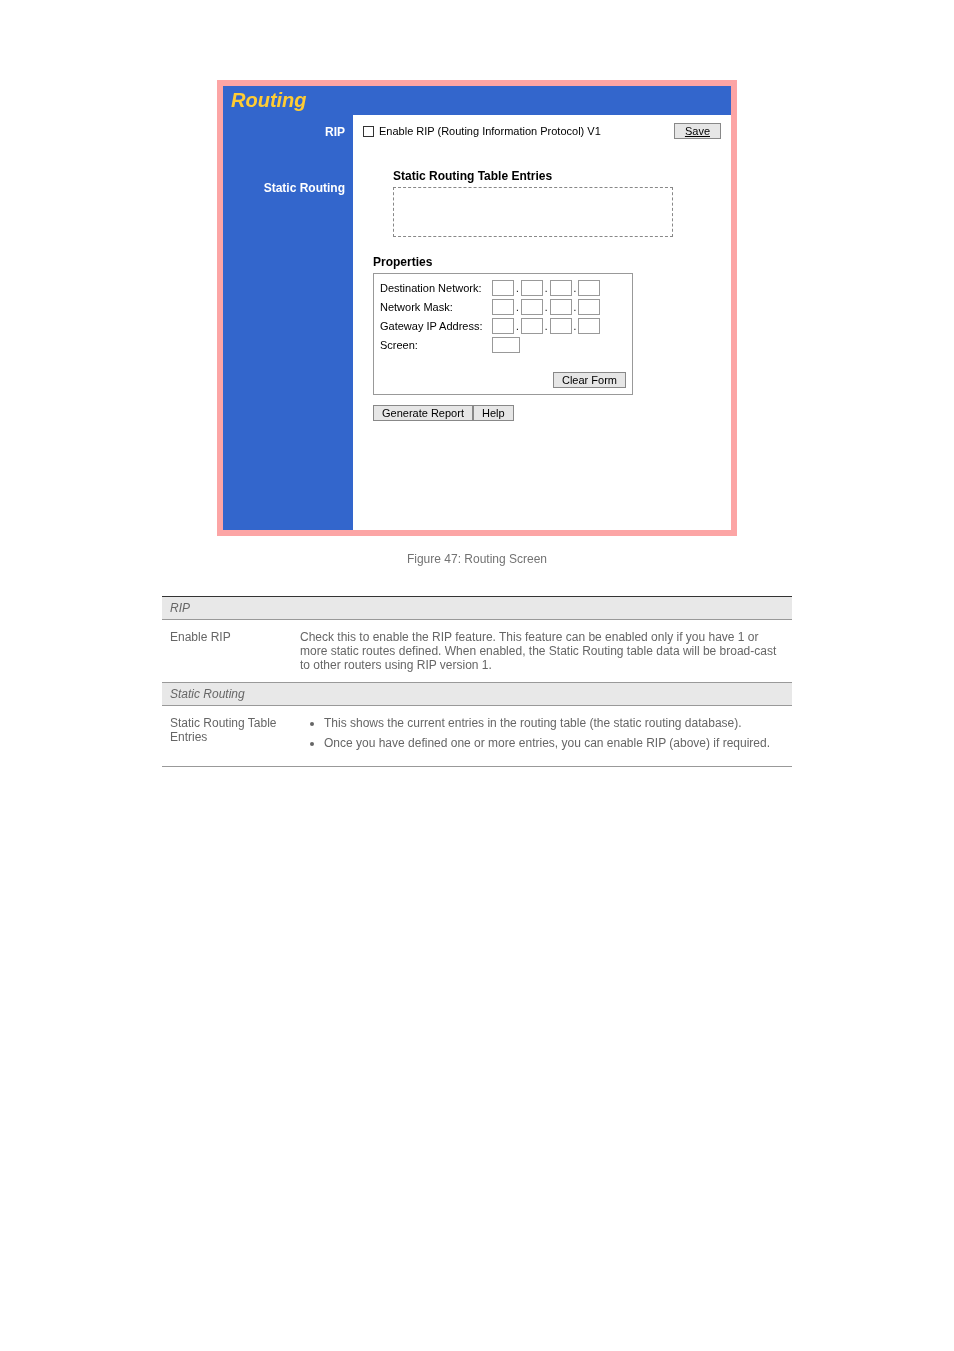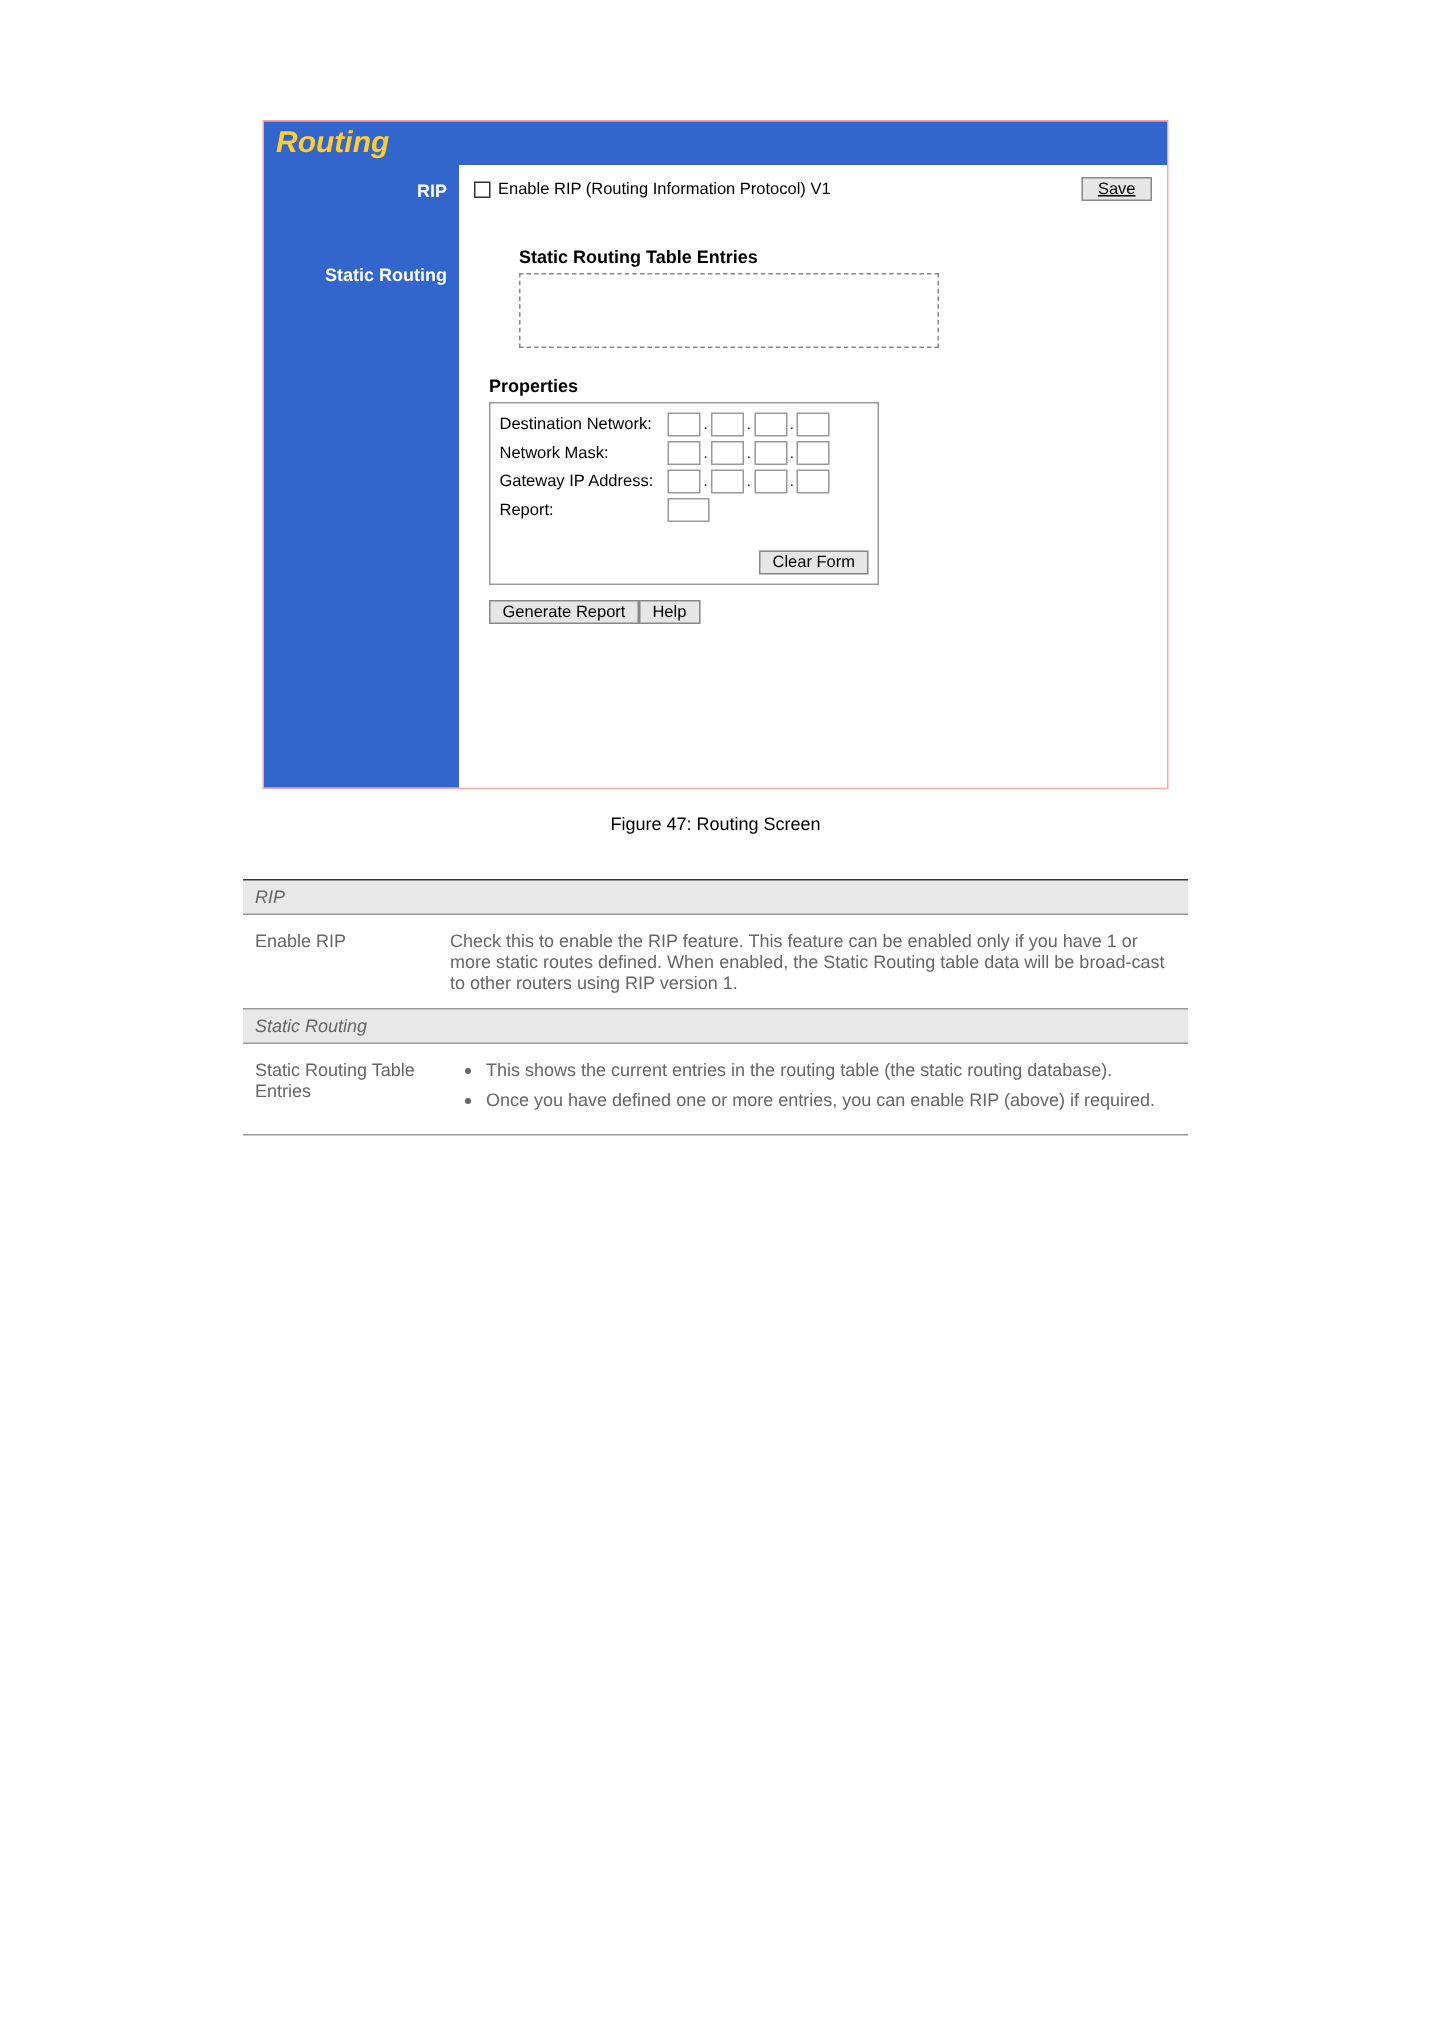--- a/index.html
+++ b/index.html
@@ -16,22 +16,22 @@
       padding: 80px 80px 0 80px;
     }
     
     .page-container {
       display: flex;
       flex-direction: column;
       align-items: center;
     }
     
     .router-panel {
-      width: 604px;
-      border: 1px solid #fca5a5;
+      width: 520px;
+      border: 6px solid #fca5a5;
       display: flex;
       flex-direction: column;
     }
     
     .panel-header {
       background: #3366cc;
       padding: 3px 8px;
     }
     
     .panel-title {
@@ -189,21 +189,21 @@
       display: flex;
       margin-left: 10px;
       margin-top: 10px;
     }
     
     .caption-text {
       text-align: center;
       font-size: 12px;
       margin-top: 16px;
       margin-bottom: 30px;
-      color: #000000;
+      color: #737373;
     }
     
     .description-table {
       width: 630px;
       border-collapse: collapse;
       font-size: 12px;
     }
     
     .description-table .section-row td {
       background: #e8e8e8;
@@ -297,21 +297,21 @@
               <span class="ip-dot">.</span>
               <input class="ip-octet" style="">
               <span class="ip-dot">.</span>
               <input class="ip-octet" style="">
               <span class="ip-dot">.</span>
               <input class="ip-octet" style="">
             </div>
           </div>
 
           <div class="prop-row">
-            <span class="prop-label">Report:</span>
+            <span class="prop-label">Screen:</span>
             <input class="metric-input" style="">
           </div>
 
           <div class="clear-form-row">
             <button class="btn">Clear Form</button>
           </div>
         </div>
 
 
         <div class="bottom-buttons">

